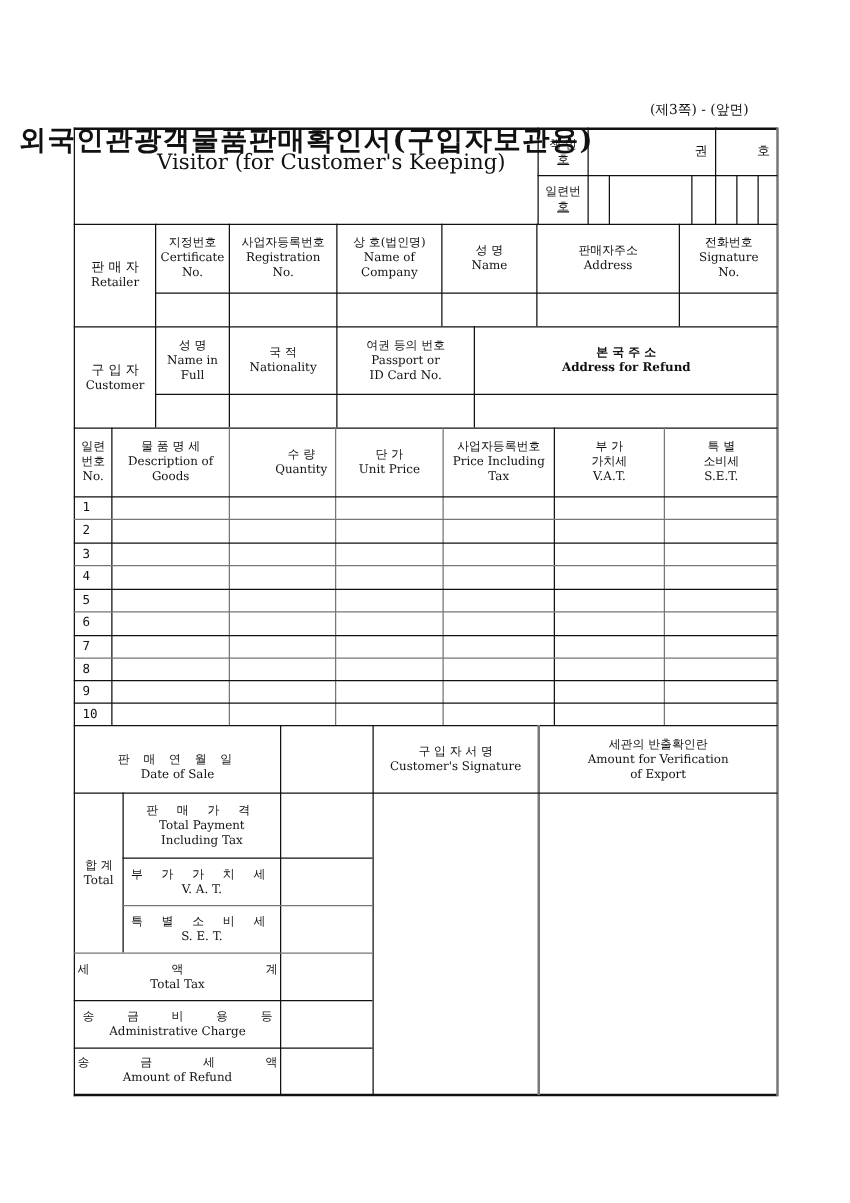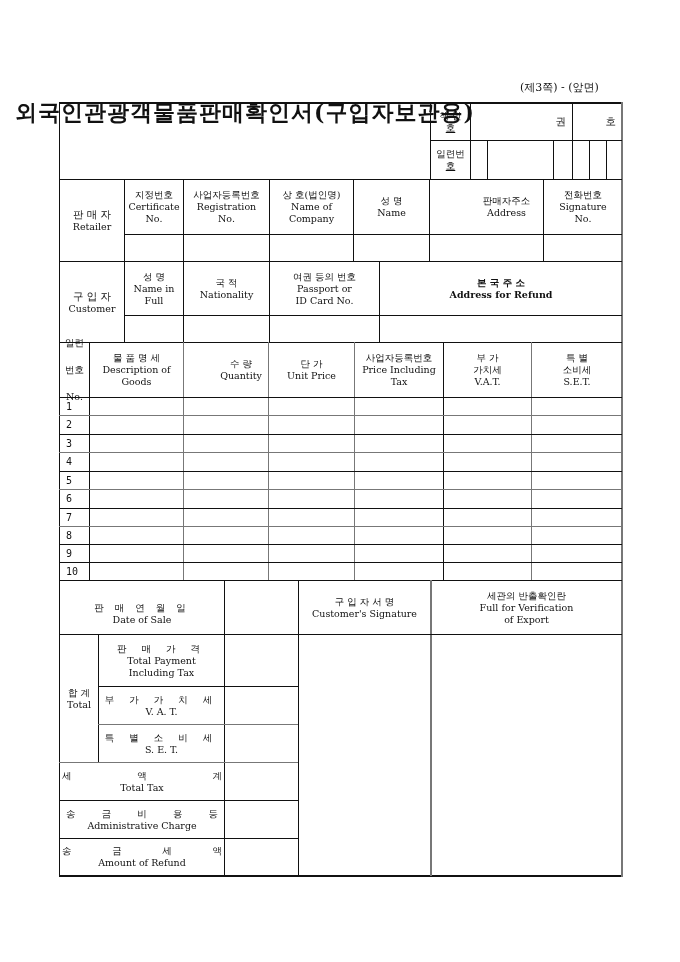--- a/index.html
+++ b/index.html
@@ -80,20 +80,21 @@
   <div class="ln" style="left:224px;top:634px;width:1px;height:242px;"></div>
   <div class="ln" style="left:98px;top:686px;width:200px;height:1px;"></div>
   <div class="ln g" style="left:98px;top:724px;width:200px;height:1px;"></div>
   <div class="ln g" style="left:59px;top:762px;width:239px;height:1px;"></div>
   <div class="ln" style="left:59px;top:800px;width:239px;height:1px;"></div>
   <div class="ln" style="left:59px;top:838px;width:239px;height:1px;"></div>
 </div>
 
 <div class="t" style="left:60px;top:103px;width:370px;height:76px;justify-content:flex-start;padding-top:3px;">
   <span class="title-ko">외국인관광객물품판매확인서(구입자보관용)</span>
+  <span class="title-en" style="margin-left:40px;">Visitor (for Customer's Keeping)</span>
 </div>
 
 <div class="t sm" style="left:431px;top:103px;width:39px;height:37px;">
   <span>책 번</span>
   <span style="text-decoration:underline;">호</span>
 </div>
 <div class="t" style="left:471px;top:103px;width:101px;height:37px;align-items:flex-end;padding-right:6px;">
   <span>권</span>
 </div>
 <div class="t" style="left:573px;top:103px;width:49px;height:37px;align-items:flex-end;padding-right:6px;">
@@ -122,21 +123,21 @@
 </div>
 <div class="t sm" style="left:270px;top:180px;width:83px;height:54px;">
   <span>상 호(법인명)</span>
     <span>Name of</span>
     <span>Company</span>
 </div>
 <div class="t sm" style="left:354px;top:180px;width:75px;height:54px;">
   <span>성 명</span>
     <span>Name</span>
 </div>
-<div class="t sm" style="left:450px;top:180px;width:113px;height:54px;">
+<div class="t sm" style="left:430px;top:180px;width:113px;height:54px;">
   <span>판매자주소</span>
     <span>Address</span>
 </div>
 <div class="t sm" style="left:544px;top:180px;width:78px;height:54px;">
   <span>전화번호</span>
     <span>Signature</span>
     <span>No.</span>
 </div>
 <div class="abs" style="left:125px;top:235px;width:58px;height:26px;"></div>
 <div class="abs" style="left:184px;top:235px;width:85px;height:26px;"></div>
@@ -165,21 +166,21 @@
 </div>
 <div class="t sm" style="left:380px;top:262px;width:242px;height:53px;font-weight:bold;">
   <span>본 국 주 소</span>
     <span>Address for Refund</span>
 </div>
 <div class="abs" style="left:125px;top:316px;width:58px;height:26px;"></div>
 <div class="abs" style="left:184px;top:316px;width:85px;height:26px;"></div>
 <div class="abs" style="left:270px;top:316px;width:109px;height:26px;"></div>
 <div class="abs" style="left:380px;top:316px;width:242px;height:26px;"></div>
 
-<div class="t sm" style="left:60px;top:343px;width:29px;height:54px;gap:15px;">
+<div class="t sm" style="left:60px;top:343px;width:29px;height:54px;">
   <span>일련</span>
     <span>번호</span>
     <span>No.</span>
 </div>
 <div class="t sm" style="left:90px;top:343px;width:93px;height:54px;">
   <span>물 품 명 세</span>
     <span>Description of</span>
     <span>Goods</span>
 </div>
 <div class="t sm" style="left:199px;top:343px;width:84px;height:54px;">
@@ -303,21 +304,21 @@
   <span style="letter-spacing:4px;margin-top:12px;">판 매 연 월 일</span>
     <span>Date of Sale</span>
 </div>
 <div class="abs" style="left:225px;top:581px;width:73px;height:53px;"></div>
 <div class="t sm" style="left:299px;top:581px;width:131px;height:53px;">
   <span>구 입 자 서 명</span>
     <span>Customer's Signature</span>
 </div>
 <div class="t sm" style="left:432px;top:581px;width:189px;height:53px;">
   <span>세관의 반출확인란</span>
-    <span>Full for Verification</span>
+    <span>Amount for Verification</span>
     <span>of Export</span>
 </div>
 <div class="abs" style="left:299px;top:635px;width:131px;height:240px;"></div>
 <div class="abs" style="left:432px;top:635px;width:189px;height:240px;"></div>
 
 <div class="t sm" style="left:60px;top:635px;width:38px;height:127px;">
   <span>합 계</span>
     <span>Total</span>
 </div>
 <div class="t sm" style="left:99px;top:635px;width:125px;height:51px;">

